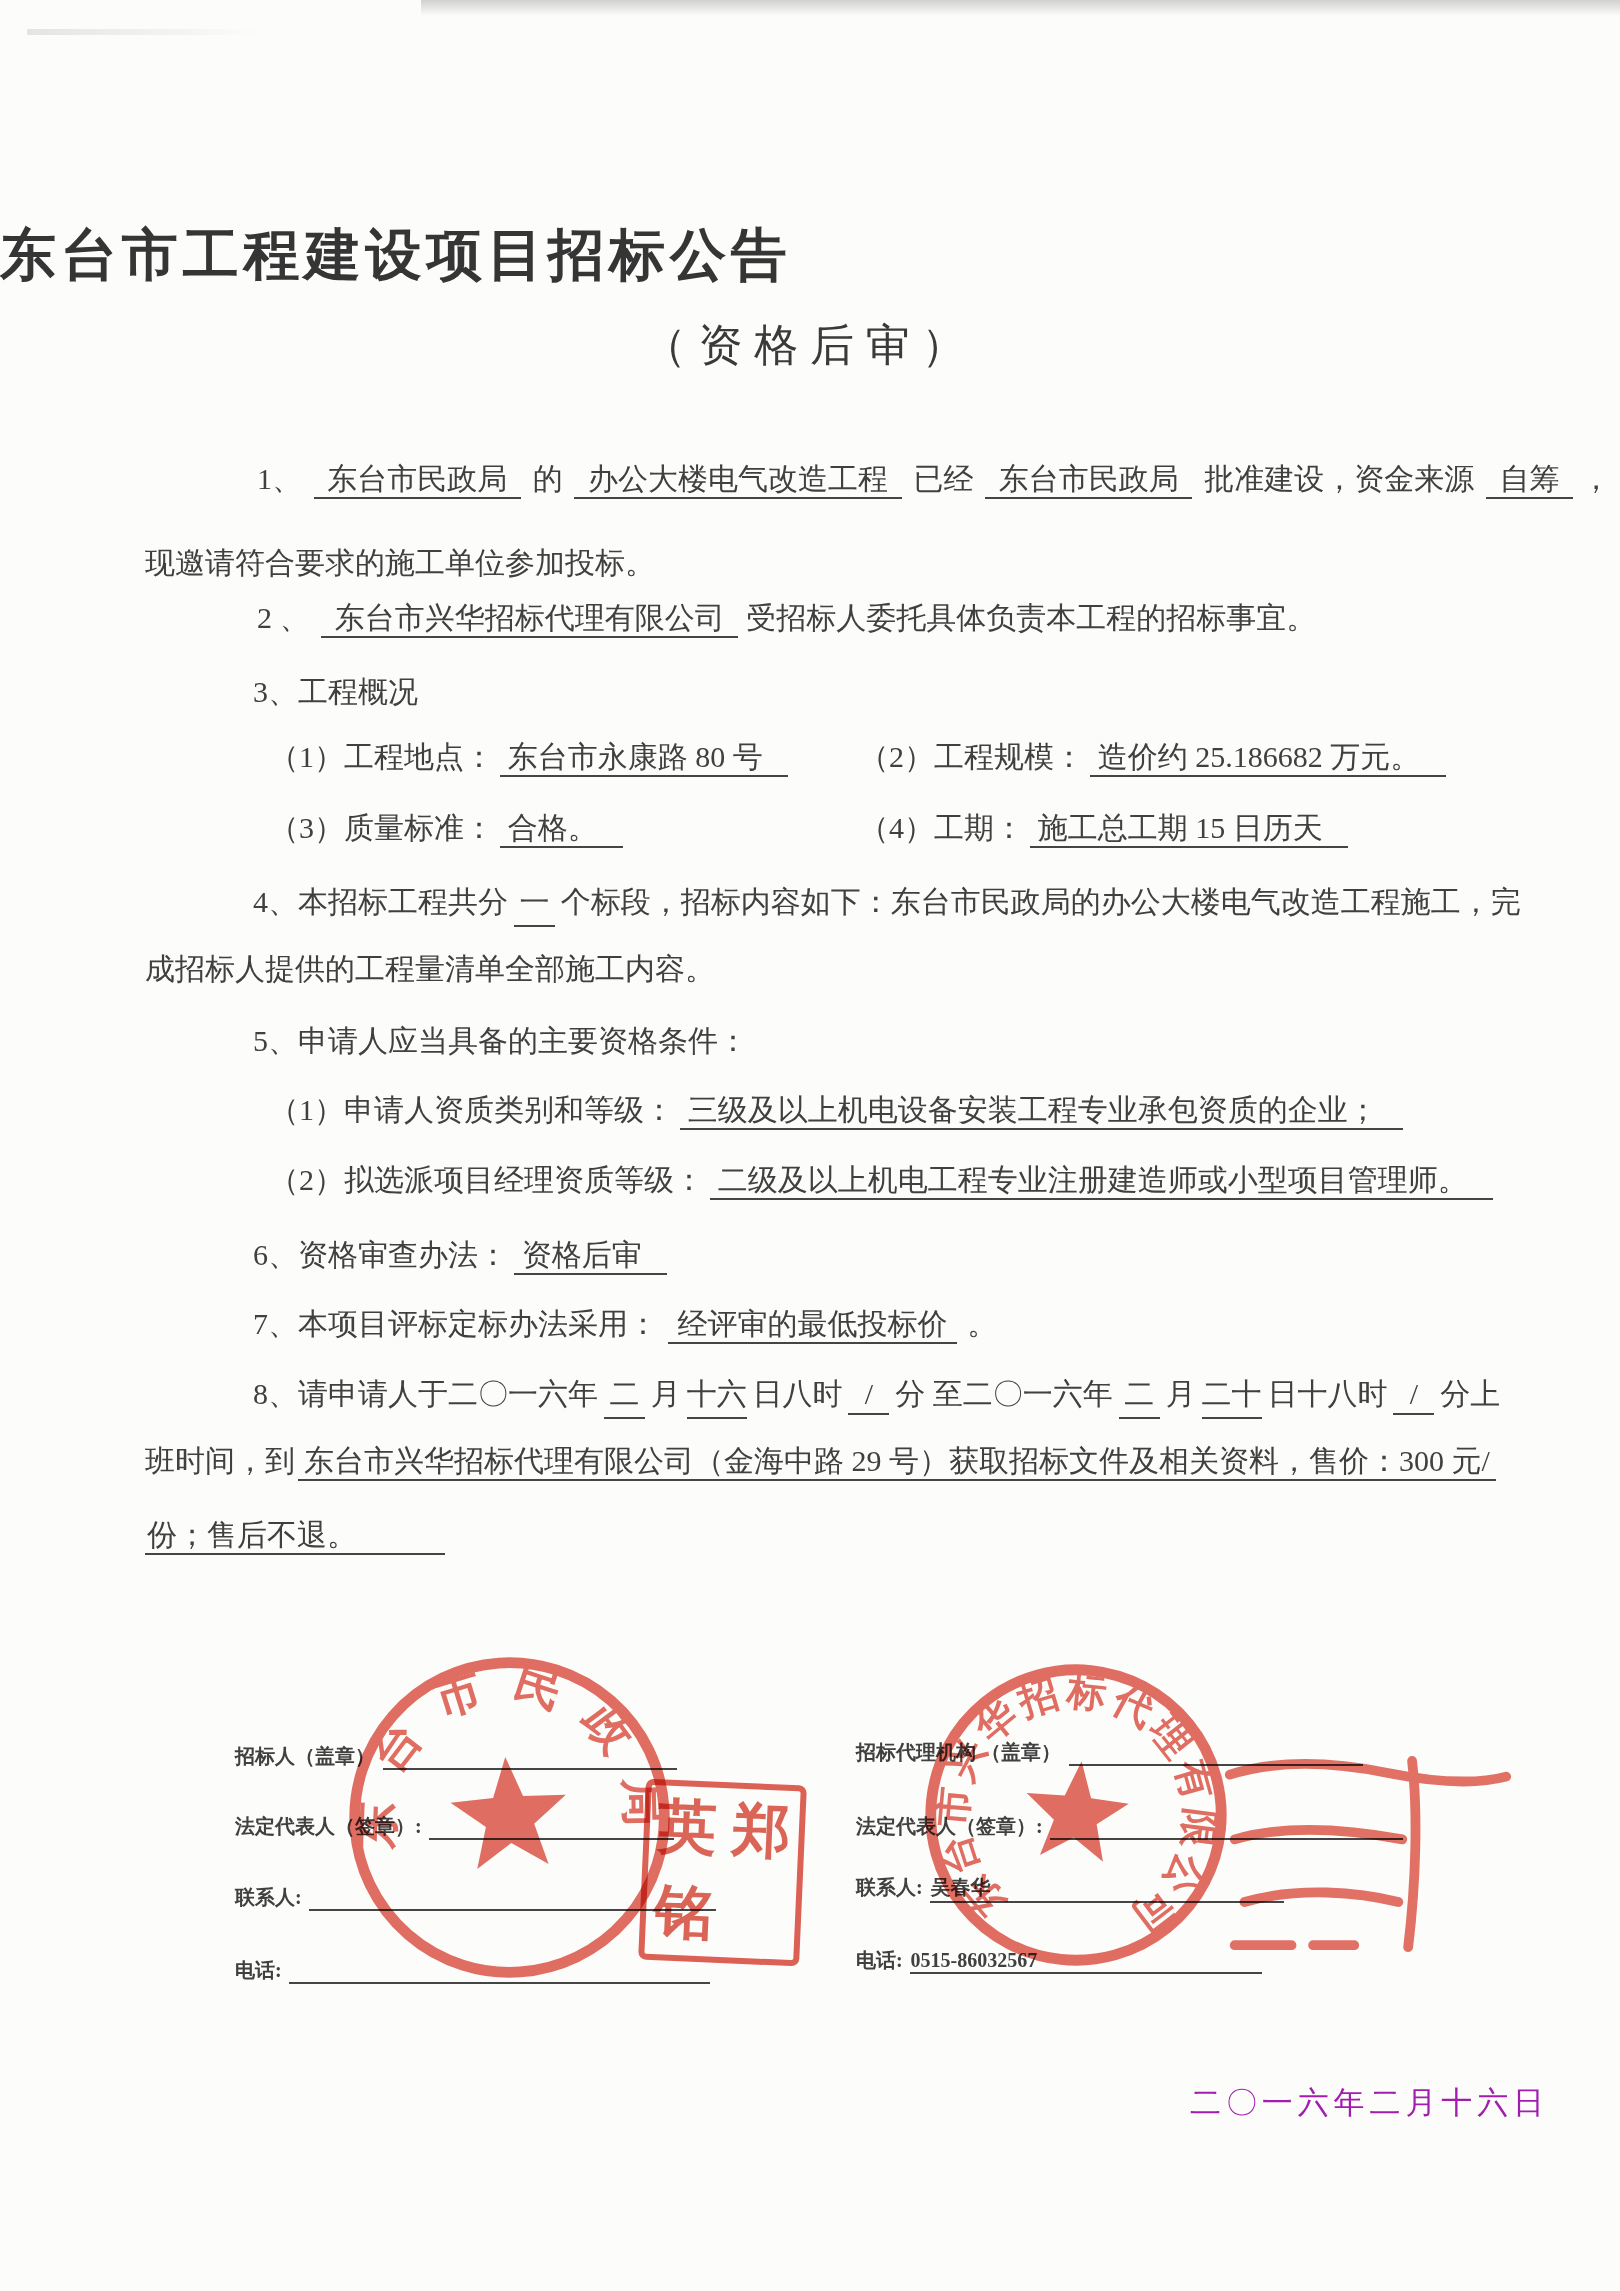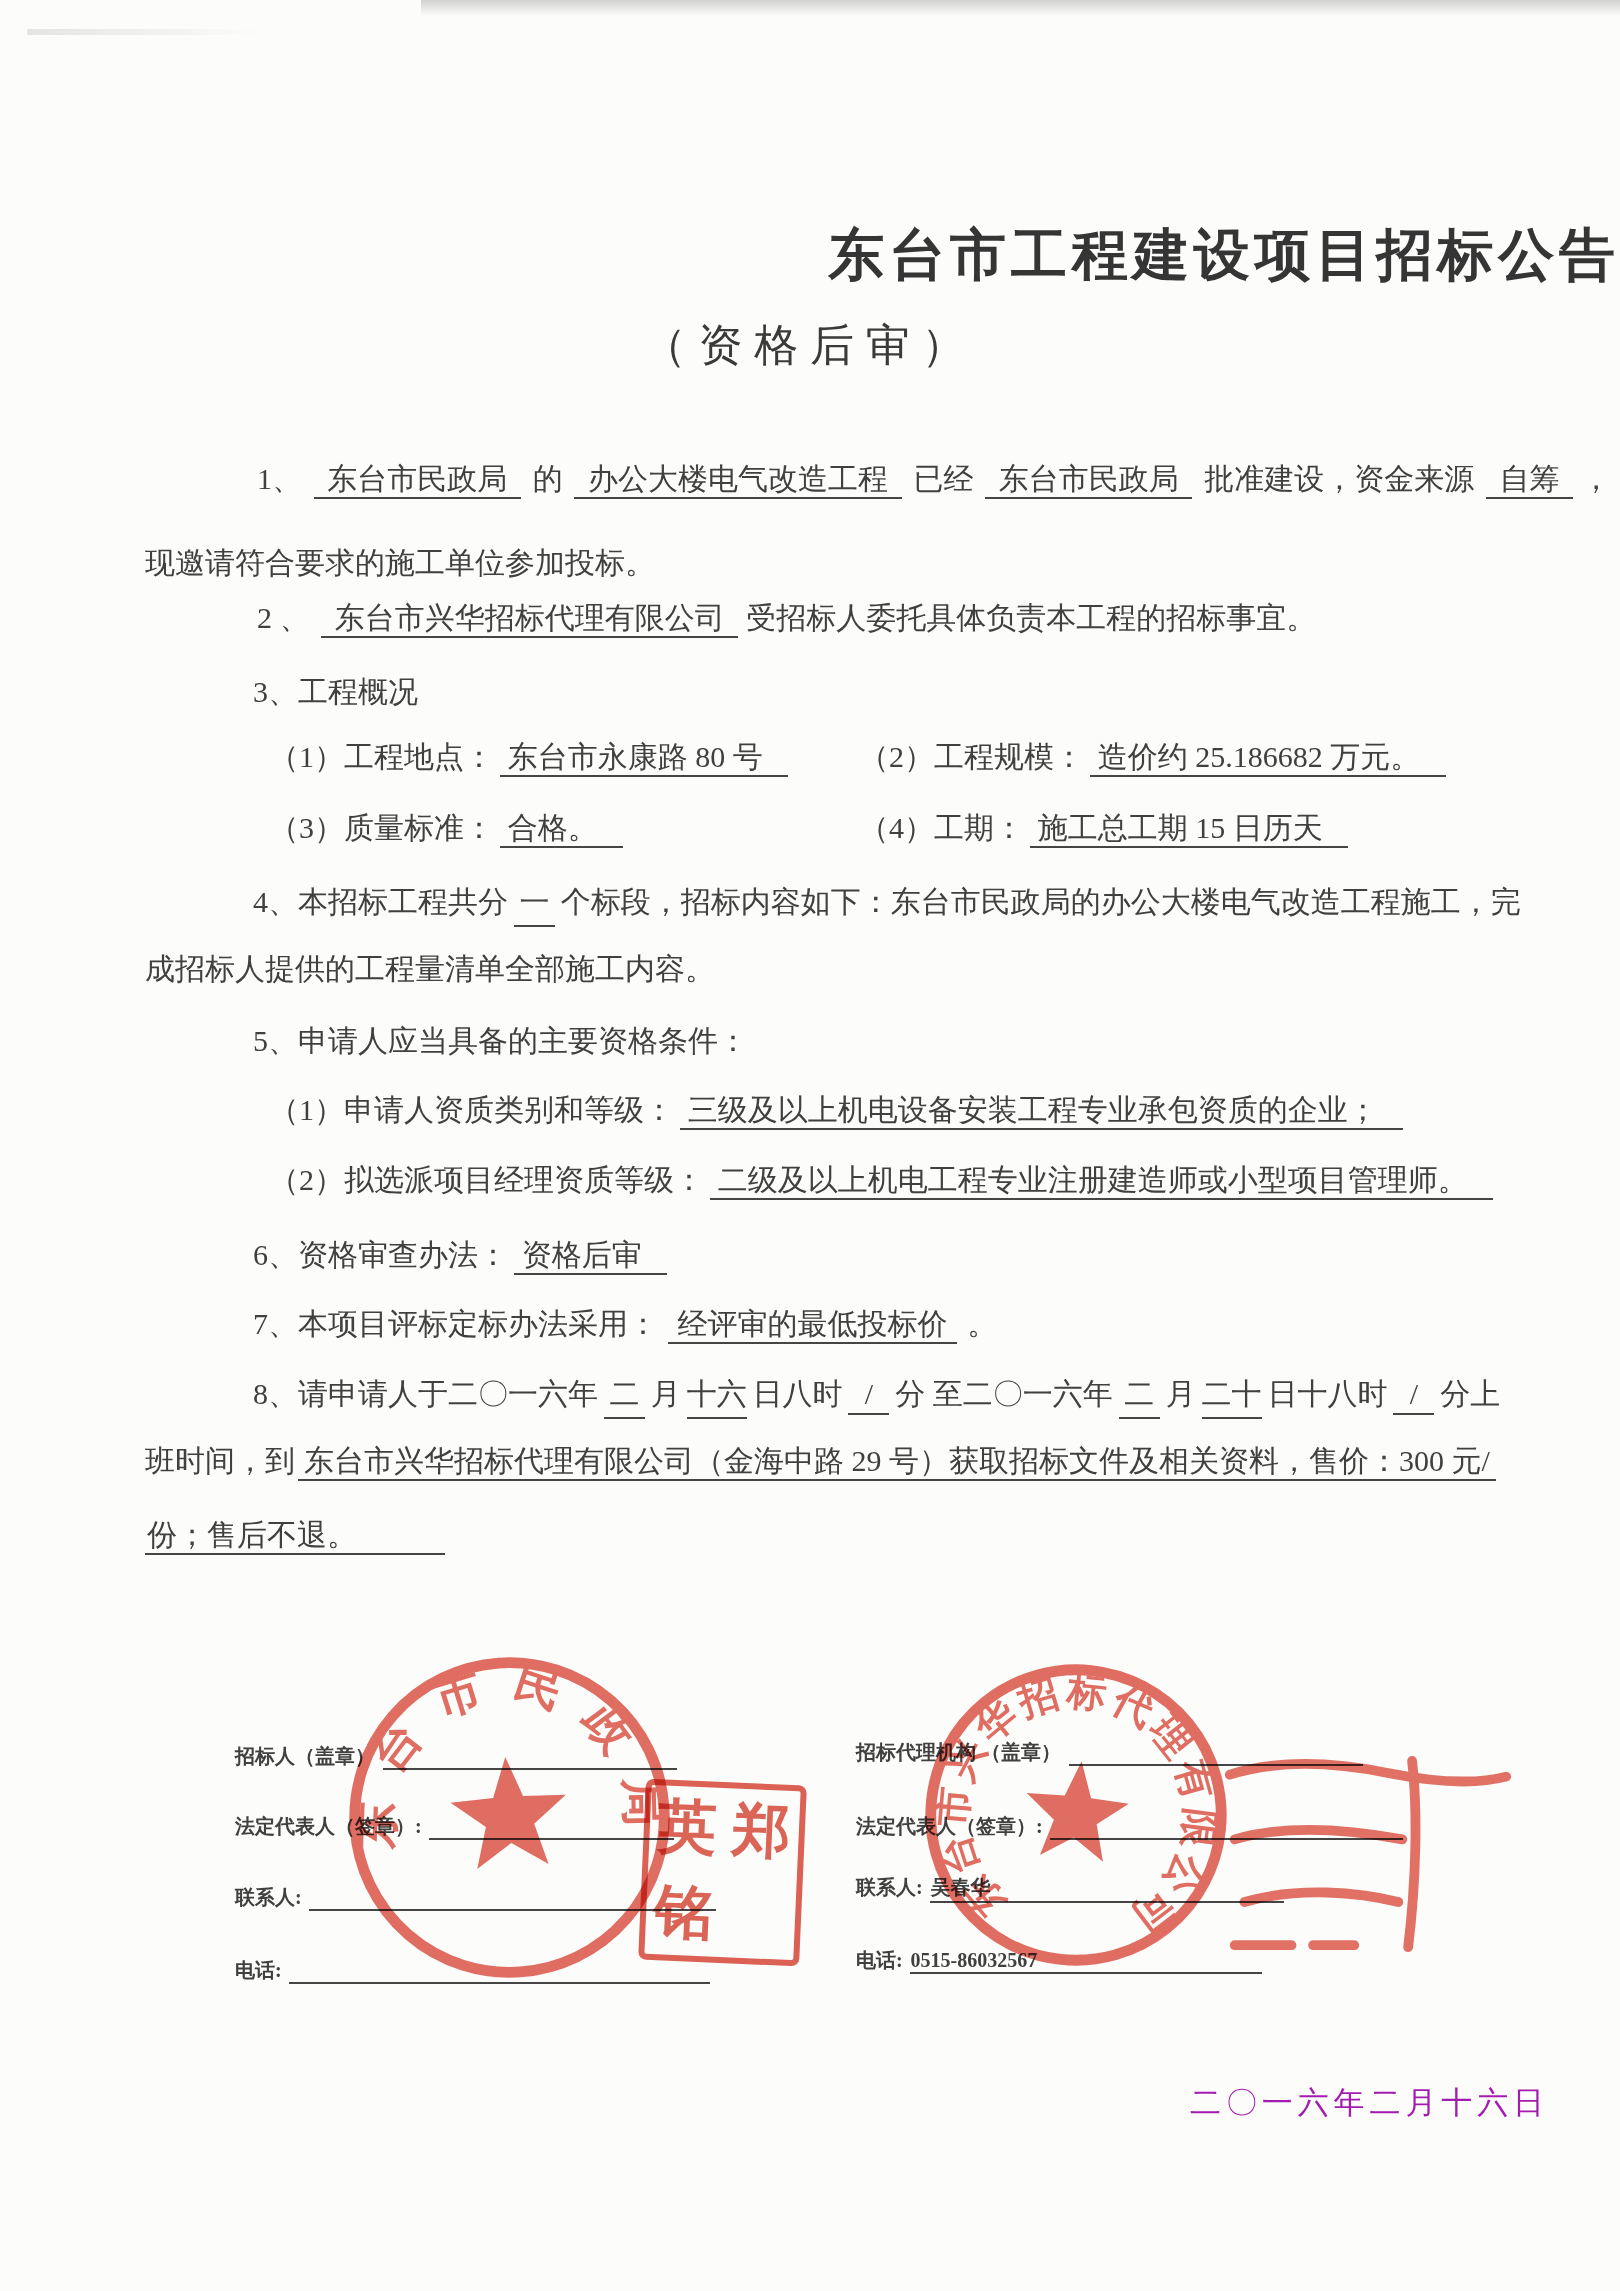--- a/index.html
+++ b/index.html
@@ -16,21 +16,21 @@
   .scan-edge-top{
     position:absolute;top:0;left:421px;right:0;height:15.7px;
     background:linear-gradient(to bottom, rgba(110,110,108,.30), rgba(110,110,108,0));
   }
   .scan-edge-topleft{
     position:absolute;top:29px;left:27.4px;width:235px;height:5.9px;
     background:linear-gradient(to right, rgba(120,120,118,.18), rgba(120,120,118,0));
   }
   .title{
     position:absolute;top:218px;left:0;width:1620px;
-    margin:0;text-align:right;
+    margin:0;text-align:left;
     font-size:56px;font-weight:700;letter-spacing:4.9px;color:#353535;
   }
   .subtitle{
     position:absolute;top:316px;left:0;width:1620px;
     text-align:center;font-size:44px;letter-spacing:11.8px;color:#3a3a3a;
   }
   .doc{position:absolute;left:145px;top:0;width:1377px;}
   .line{position:absolute;left:0;width:1377px;font-size:30px;white-space:nowrap;color:#404040;}
   .ind{padding-left:108px;}
   .ov{position:absolute;white-space:nowrap;}

